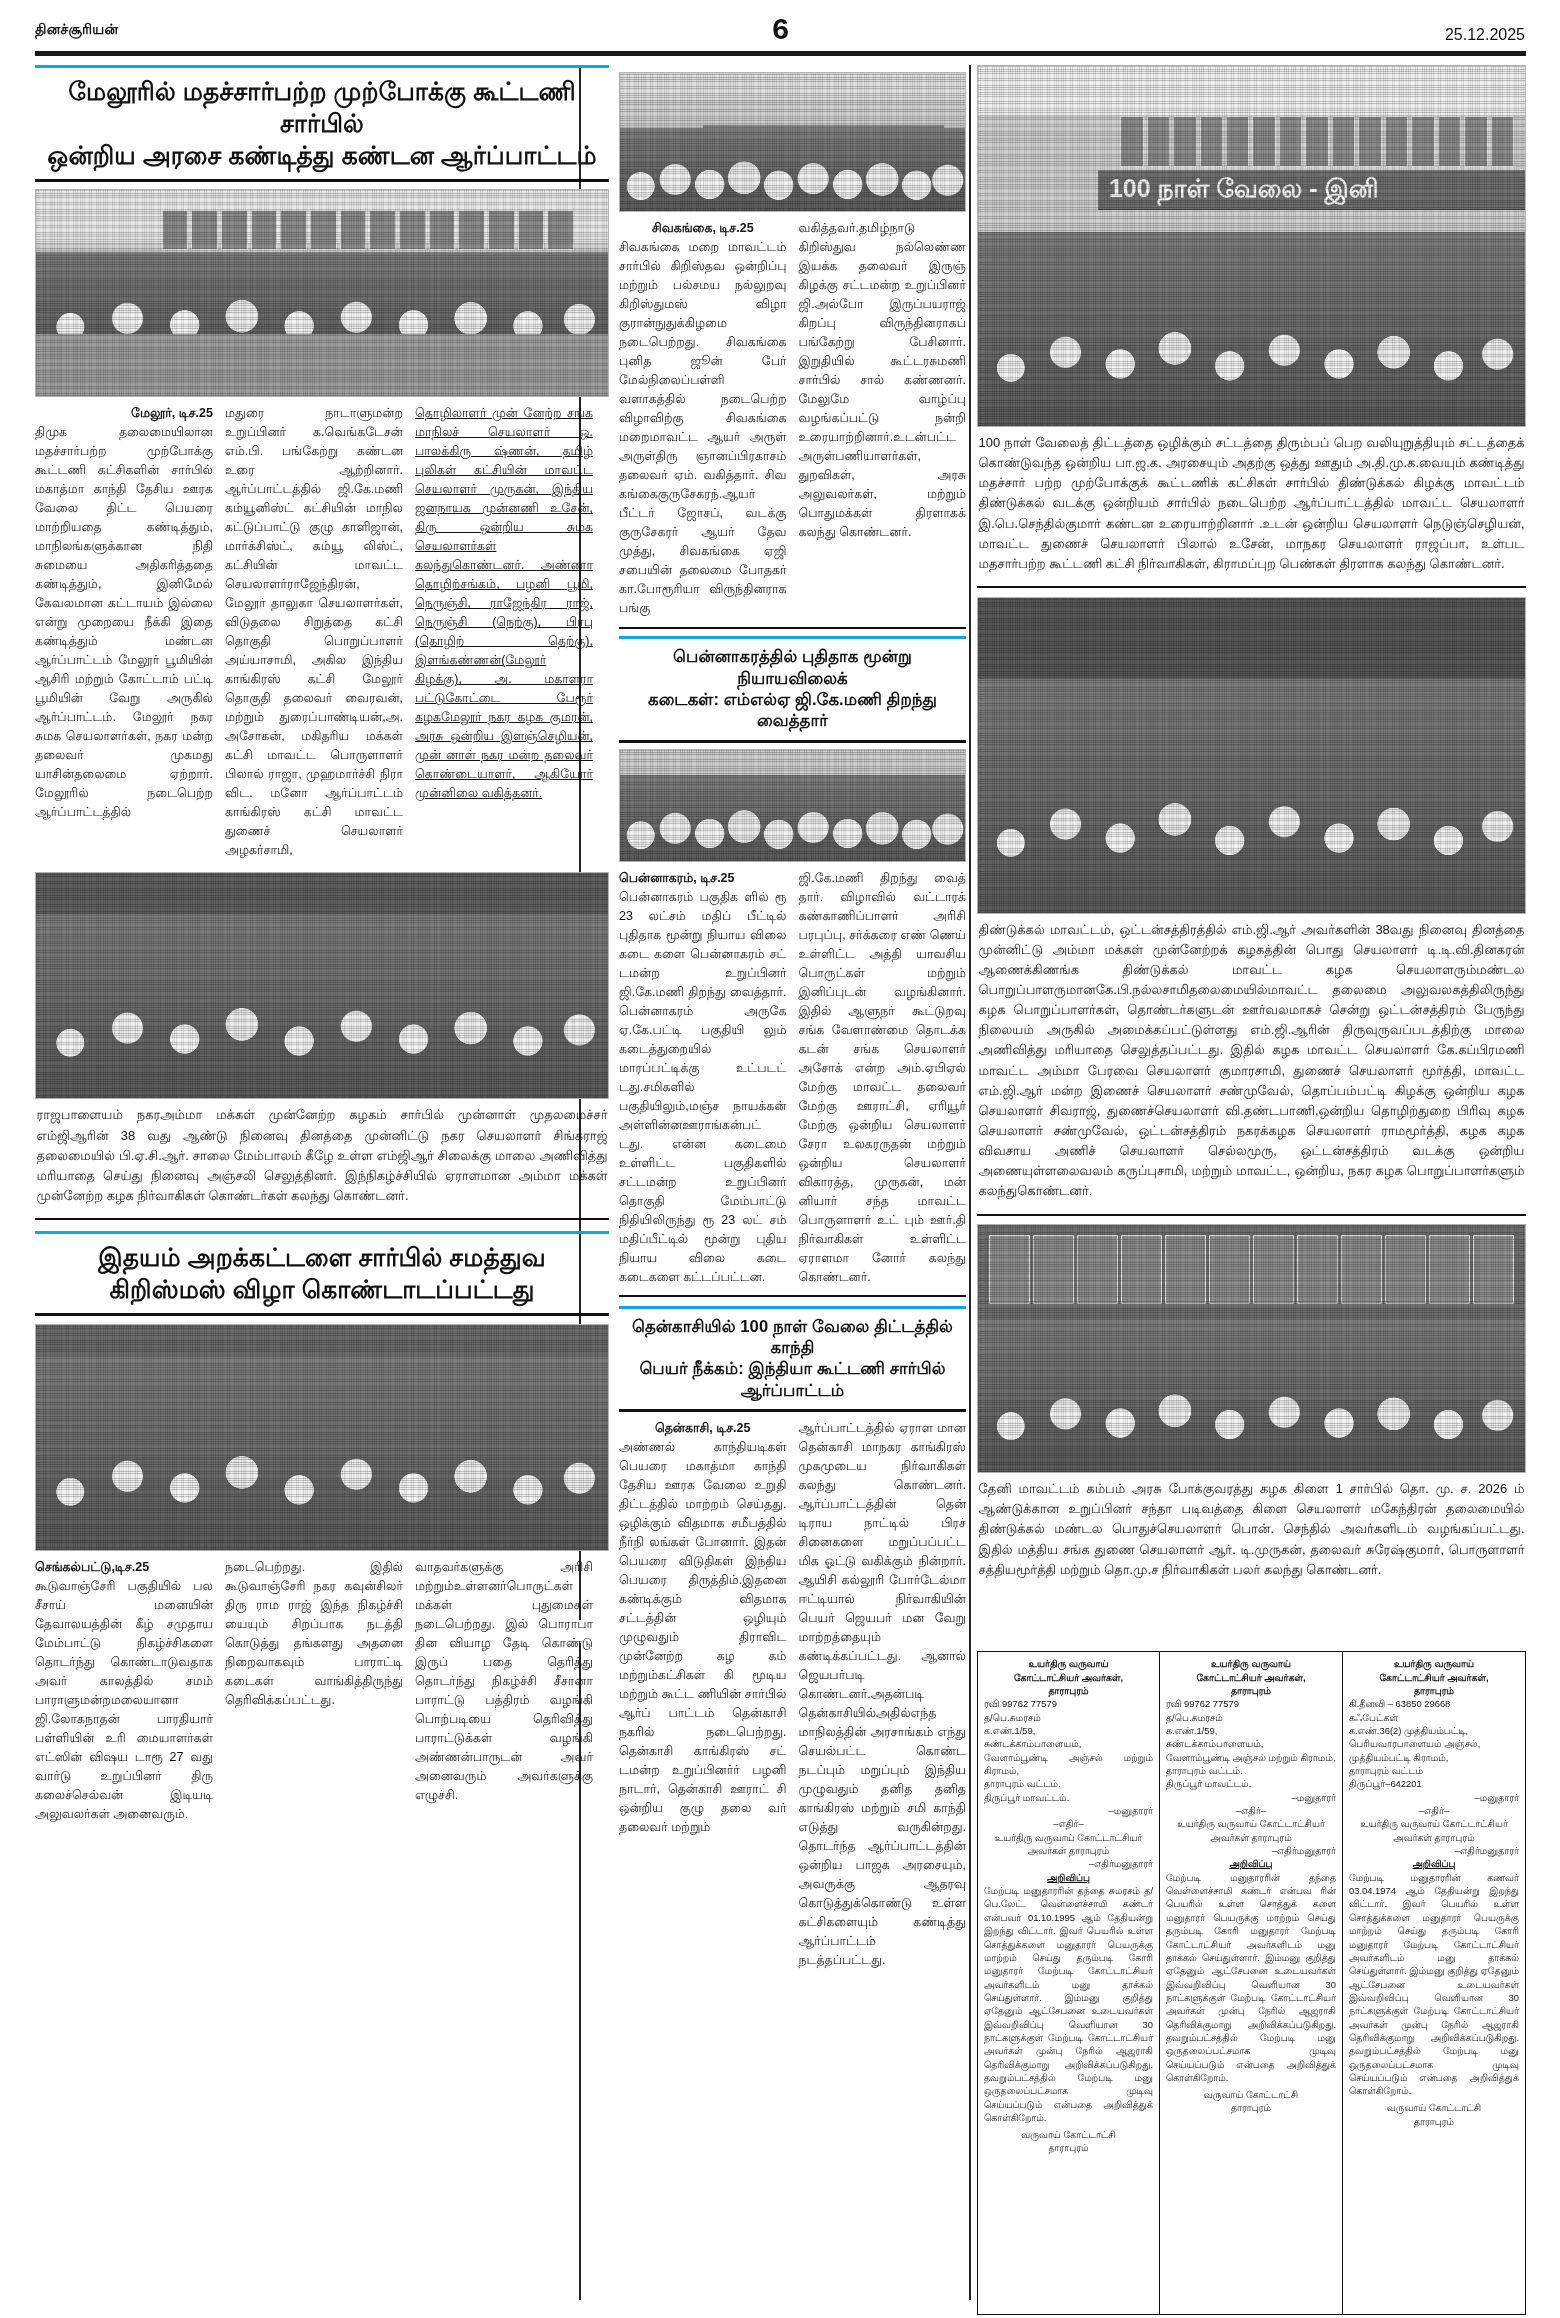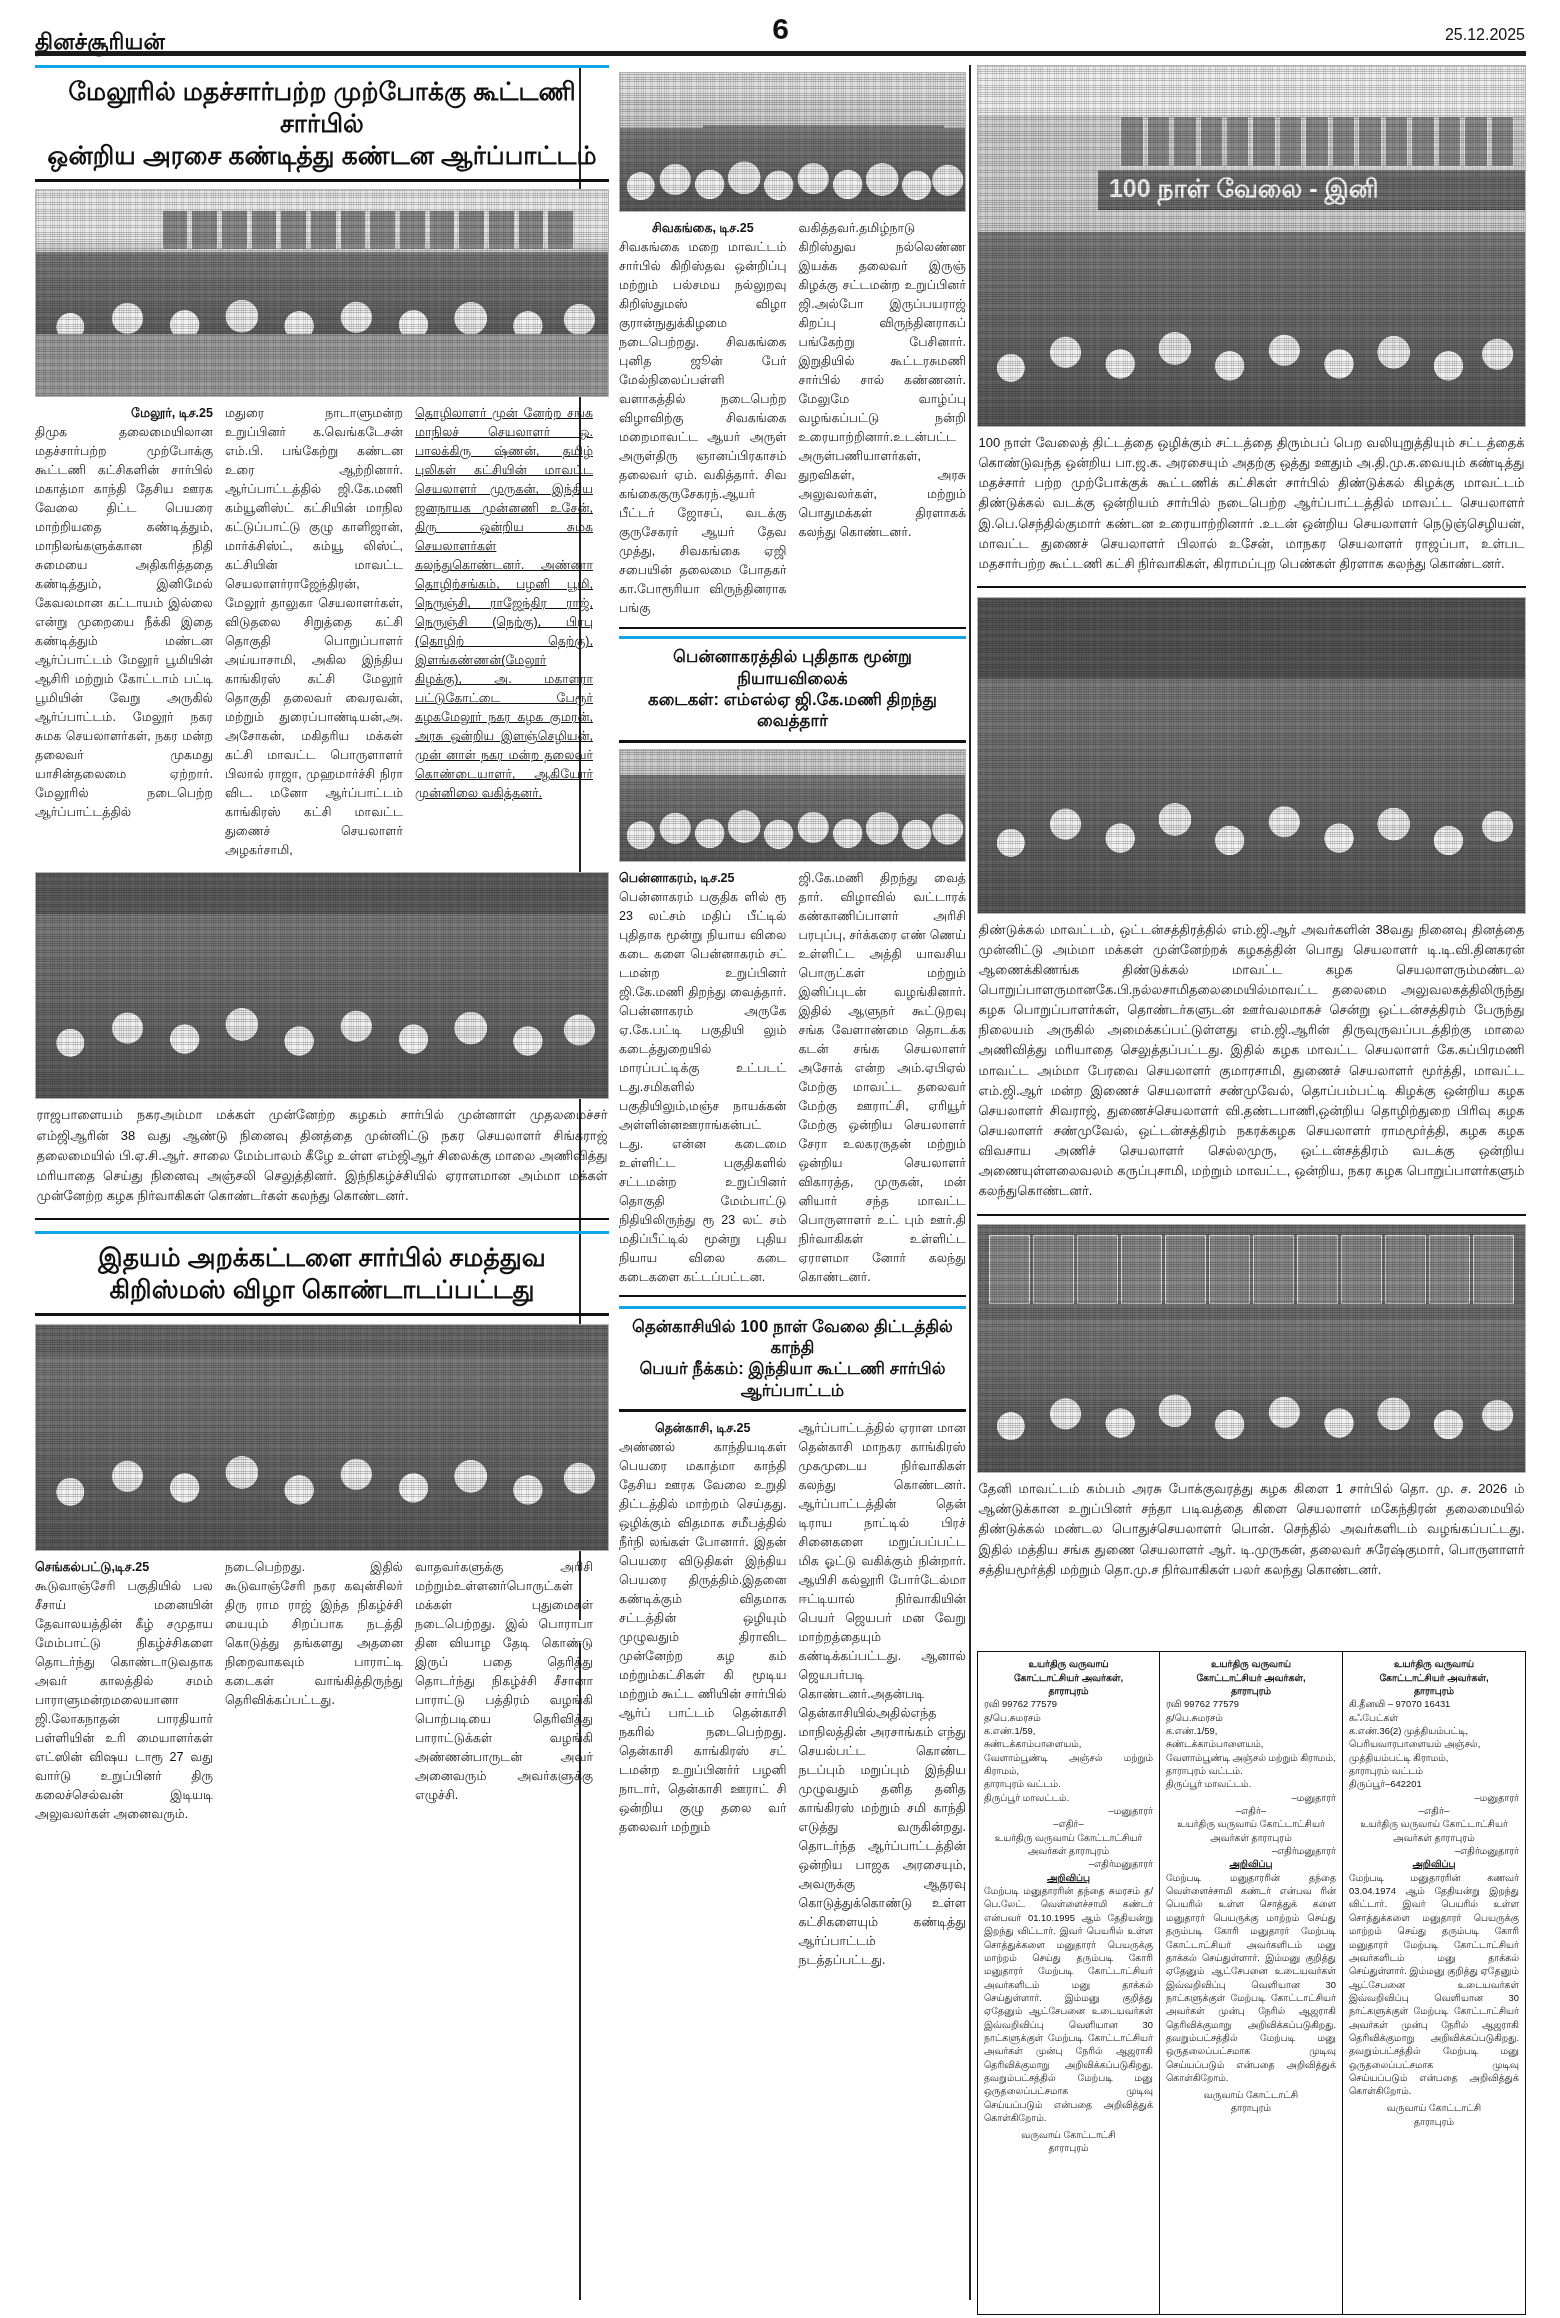--- a/index.html
+++ b/index.html
@@ -10,22 +10,22 @@
     color:#111;
     position:relative;
     overflow:hidden;
   }
 
   
   .masthead {
     position:absolute; left:0; top:0; width:1561px; height:65px;
   }
   .mast-name {
-    position:absolute; left:35px; top:29px;
-    font-size:22px; font-weight:bold; letter-spacing:0.2px;
+    position:absolute; left:35px; top:21px;
+    font-size:14px; font-weight:bold; letter-spacing:0.2px;
   }
   .mast-pageno {
     position:absolute; left:0; top:12px; width:1561px; text-align:center;
     font-size:30px; font-weight:bold;
   }
   .mast-date {
     position:absolute; right:36px; top:26px;
     font-size:16px;
   }
   .mast-rule {
@@ -388,21 +388,21 @@
       <div class="ad-j">மேற்படி மனுதாரரின் தந்தை வெள்ளைச்சாமி கண்டர் என்பவ ரின் பெயரில் உள்ள சொத்துக் களை மனுதாரர் பெயருக்கு மாற்றம் செய்து தரும்படி கோரி மனுதாரர் மேற்படி கோட்டாட்சியர் அவர்களிடம் மனு தாக்கல் செய்துள்ளார். இம்மனு குறித்து ஏதேனும் ஆட்சேபனை உடையவர்கள் இவ்வறிவிப்பு வெளியான 30 நாட்களுக்குள் மேற்படி கோட்டாட்சியர் அவர்கள் முன்பு நேரில் ஆஜராகி தெரிவிக்குமாறு அறிவிக்கப்படுகிறது. தவறும்பட்சத்தில் மேற்படி மனு ஒருதலைப்பட்சமாக முடிவு செய்யப்படும் என்பதை அறிவித்துக் கொள்கிறோம்.</div>
       <div class="ad-sp"></div>
       <div class="ad-c">வருவாய் கோட்டாட்சி</div>
       <div class="ad-c">தாராபுரம்</div>
     </div>
 
     <div class="adbox" style="width:183px;">
       <div class="ad-head">உயர்திரு வருவாய்</div>
       <div class="ad-head">கோட்டாட்சியர் அவர்கள்,</div>
       <div class="ad-head">தாராபுரம்</div>
-      <div>கி.தீனவி – 97070 16431</div>
+      <div>கி.தீனவி – 63850 29668</div>
       <div>கஃபேட்கள்</div>
       <div>க.எண்.36(2) முத்தியம்பட்டி,</div>
       <div>பெரியவாரபாளையம் அஞ்சல்,</div>
       <div class="ad-j">முத்தியம்பட்டி கிராமம்,</div>
       <div>தாராபுரம் வட்டம்</div>
       <div>திருப்பூர்–642201</div>
       <div class="ad-r">–மனுதாரர்</div>
       <div class="ad-c">–எதிர்–</div>
       <div class="ad-c">உயர்திரு வருவாய் கோட்டாட்சியர்</div>
       <div class="ad-c">அவர்கள் தாராபுரம்</div>

